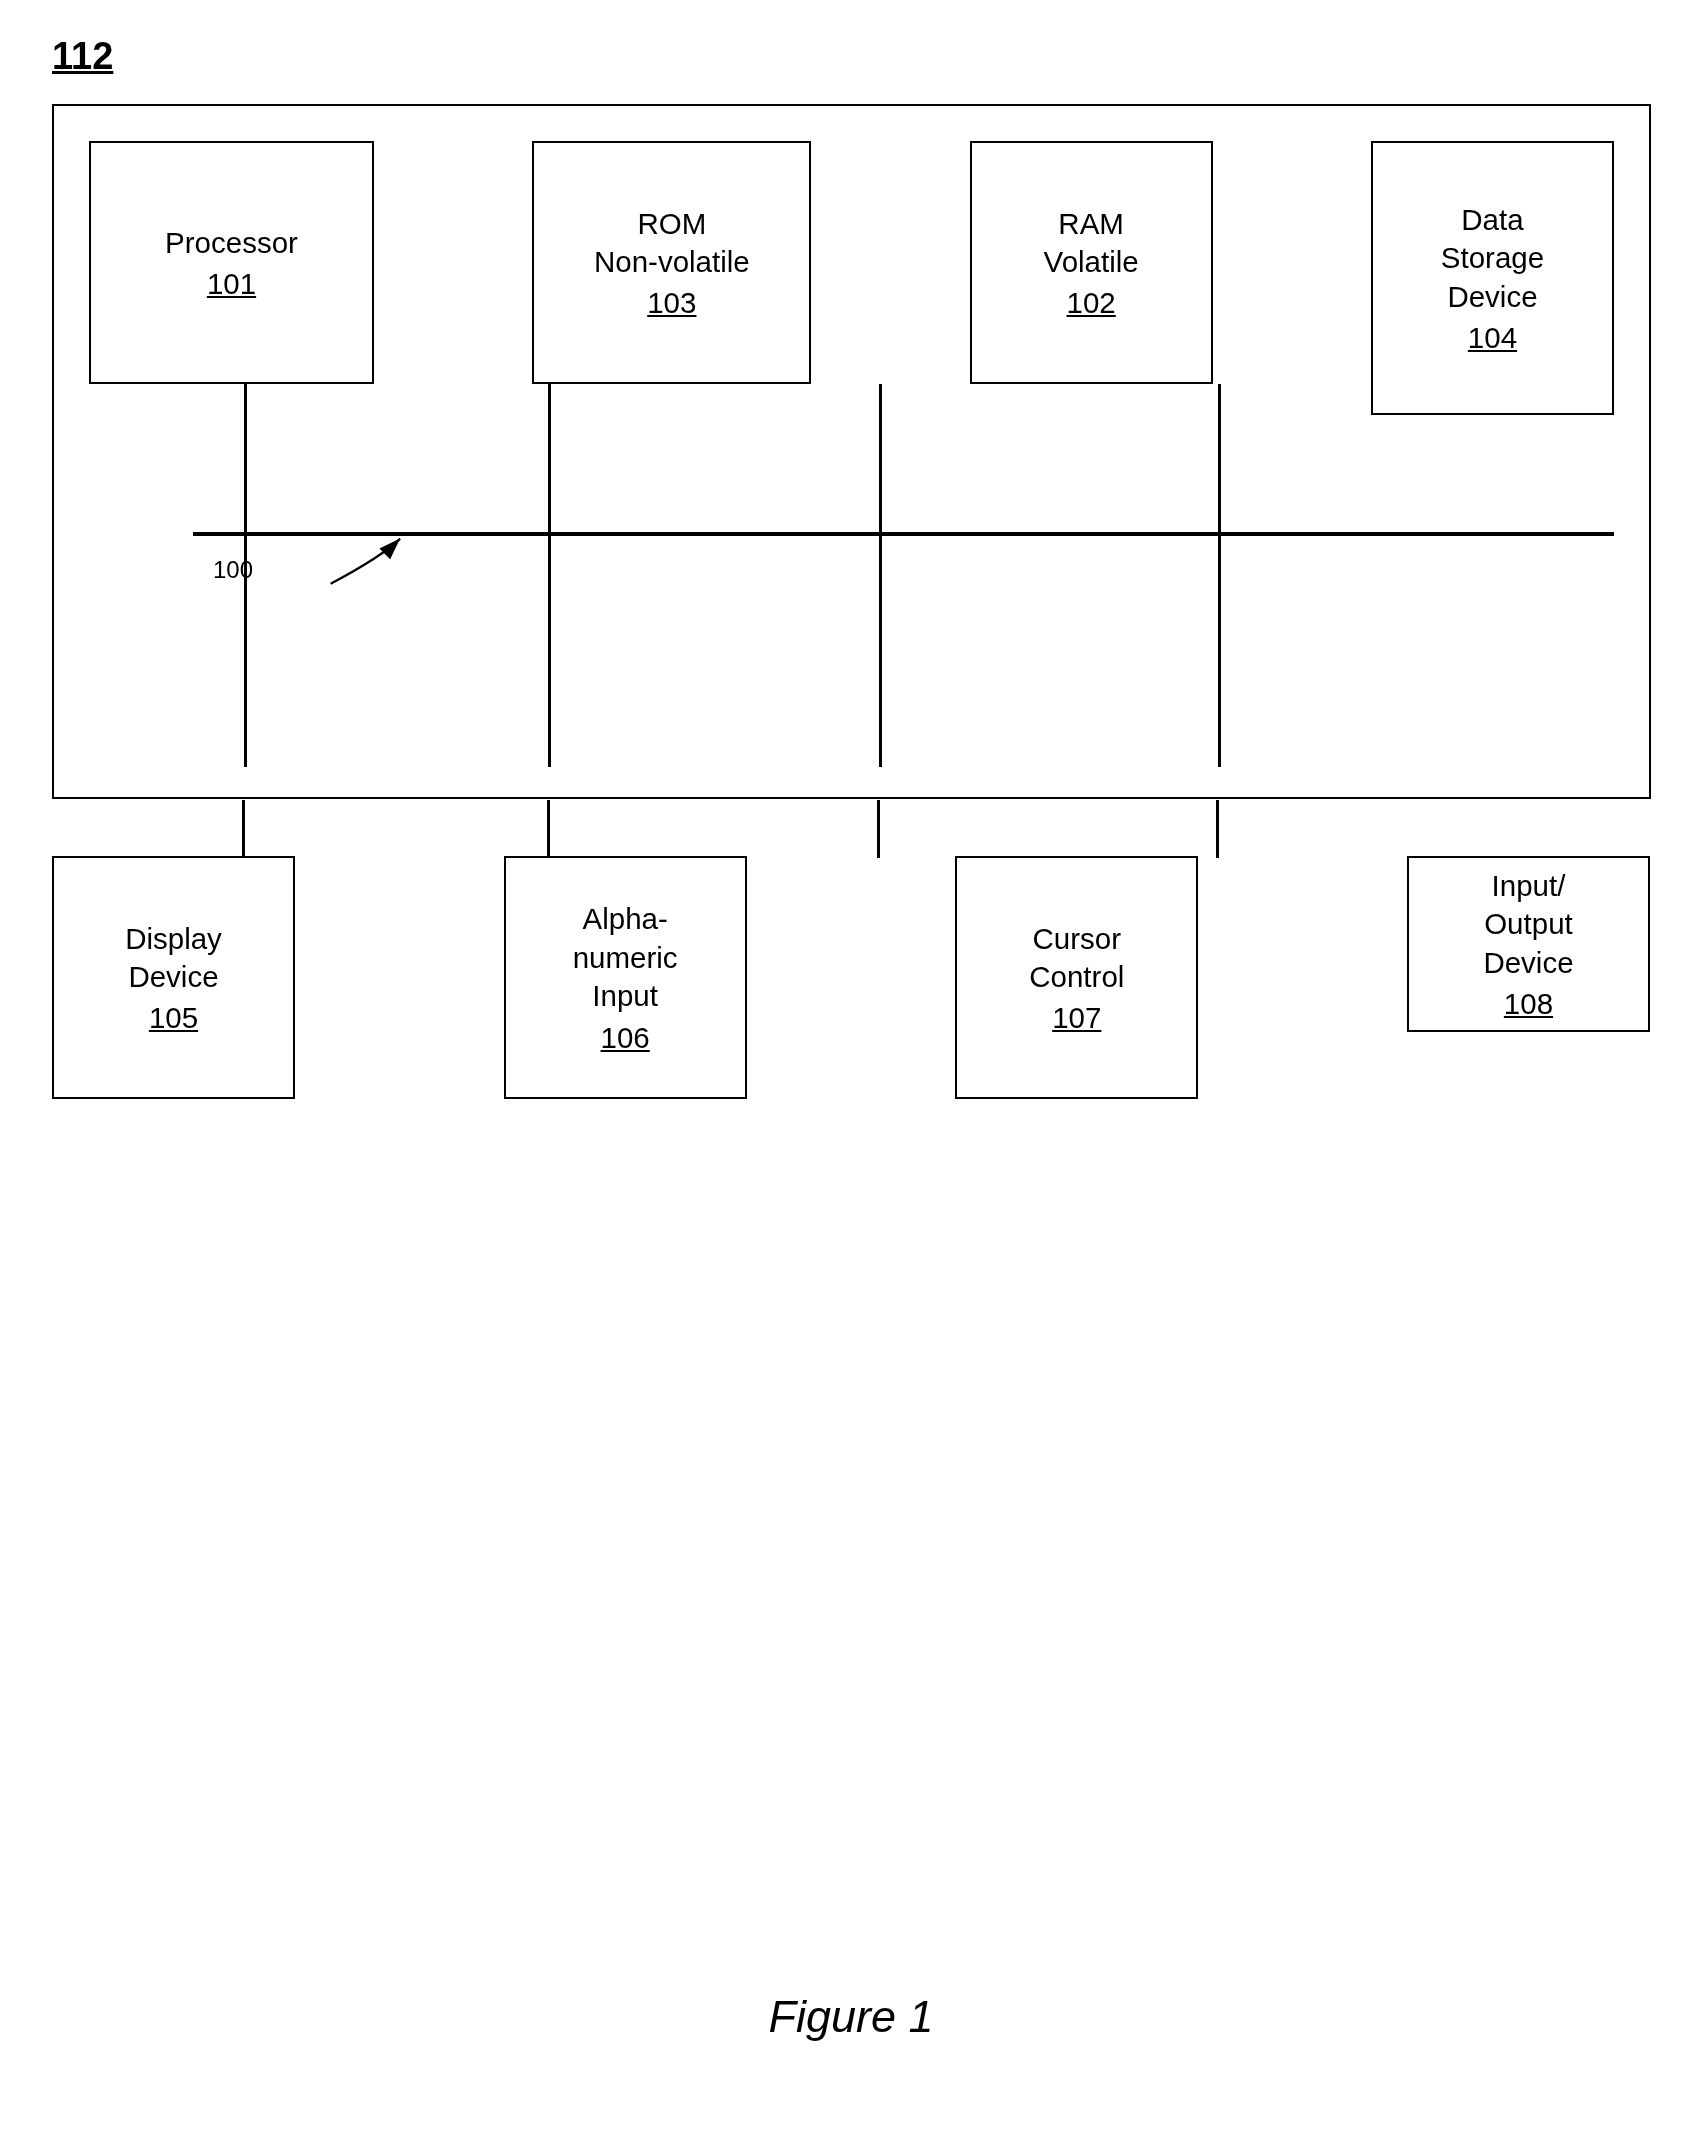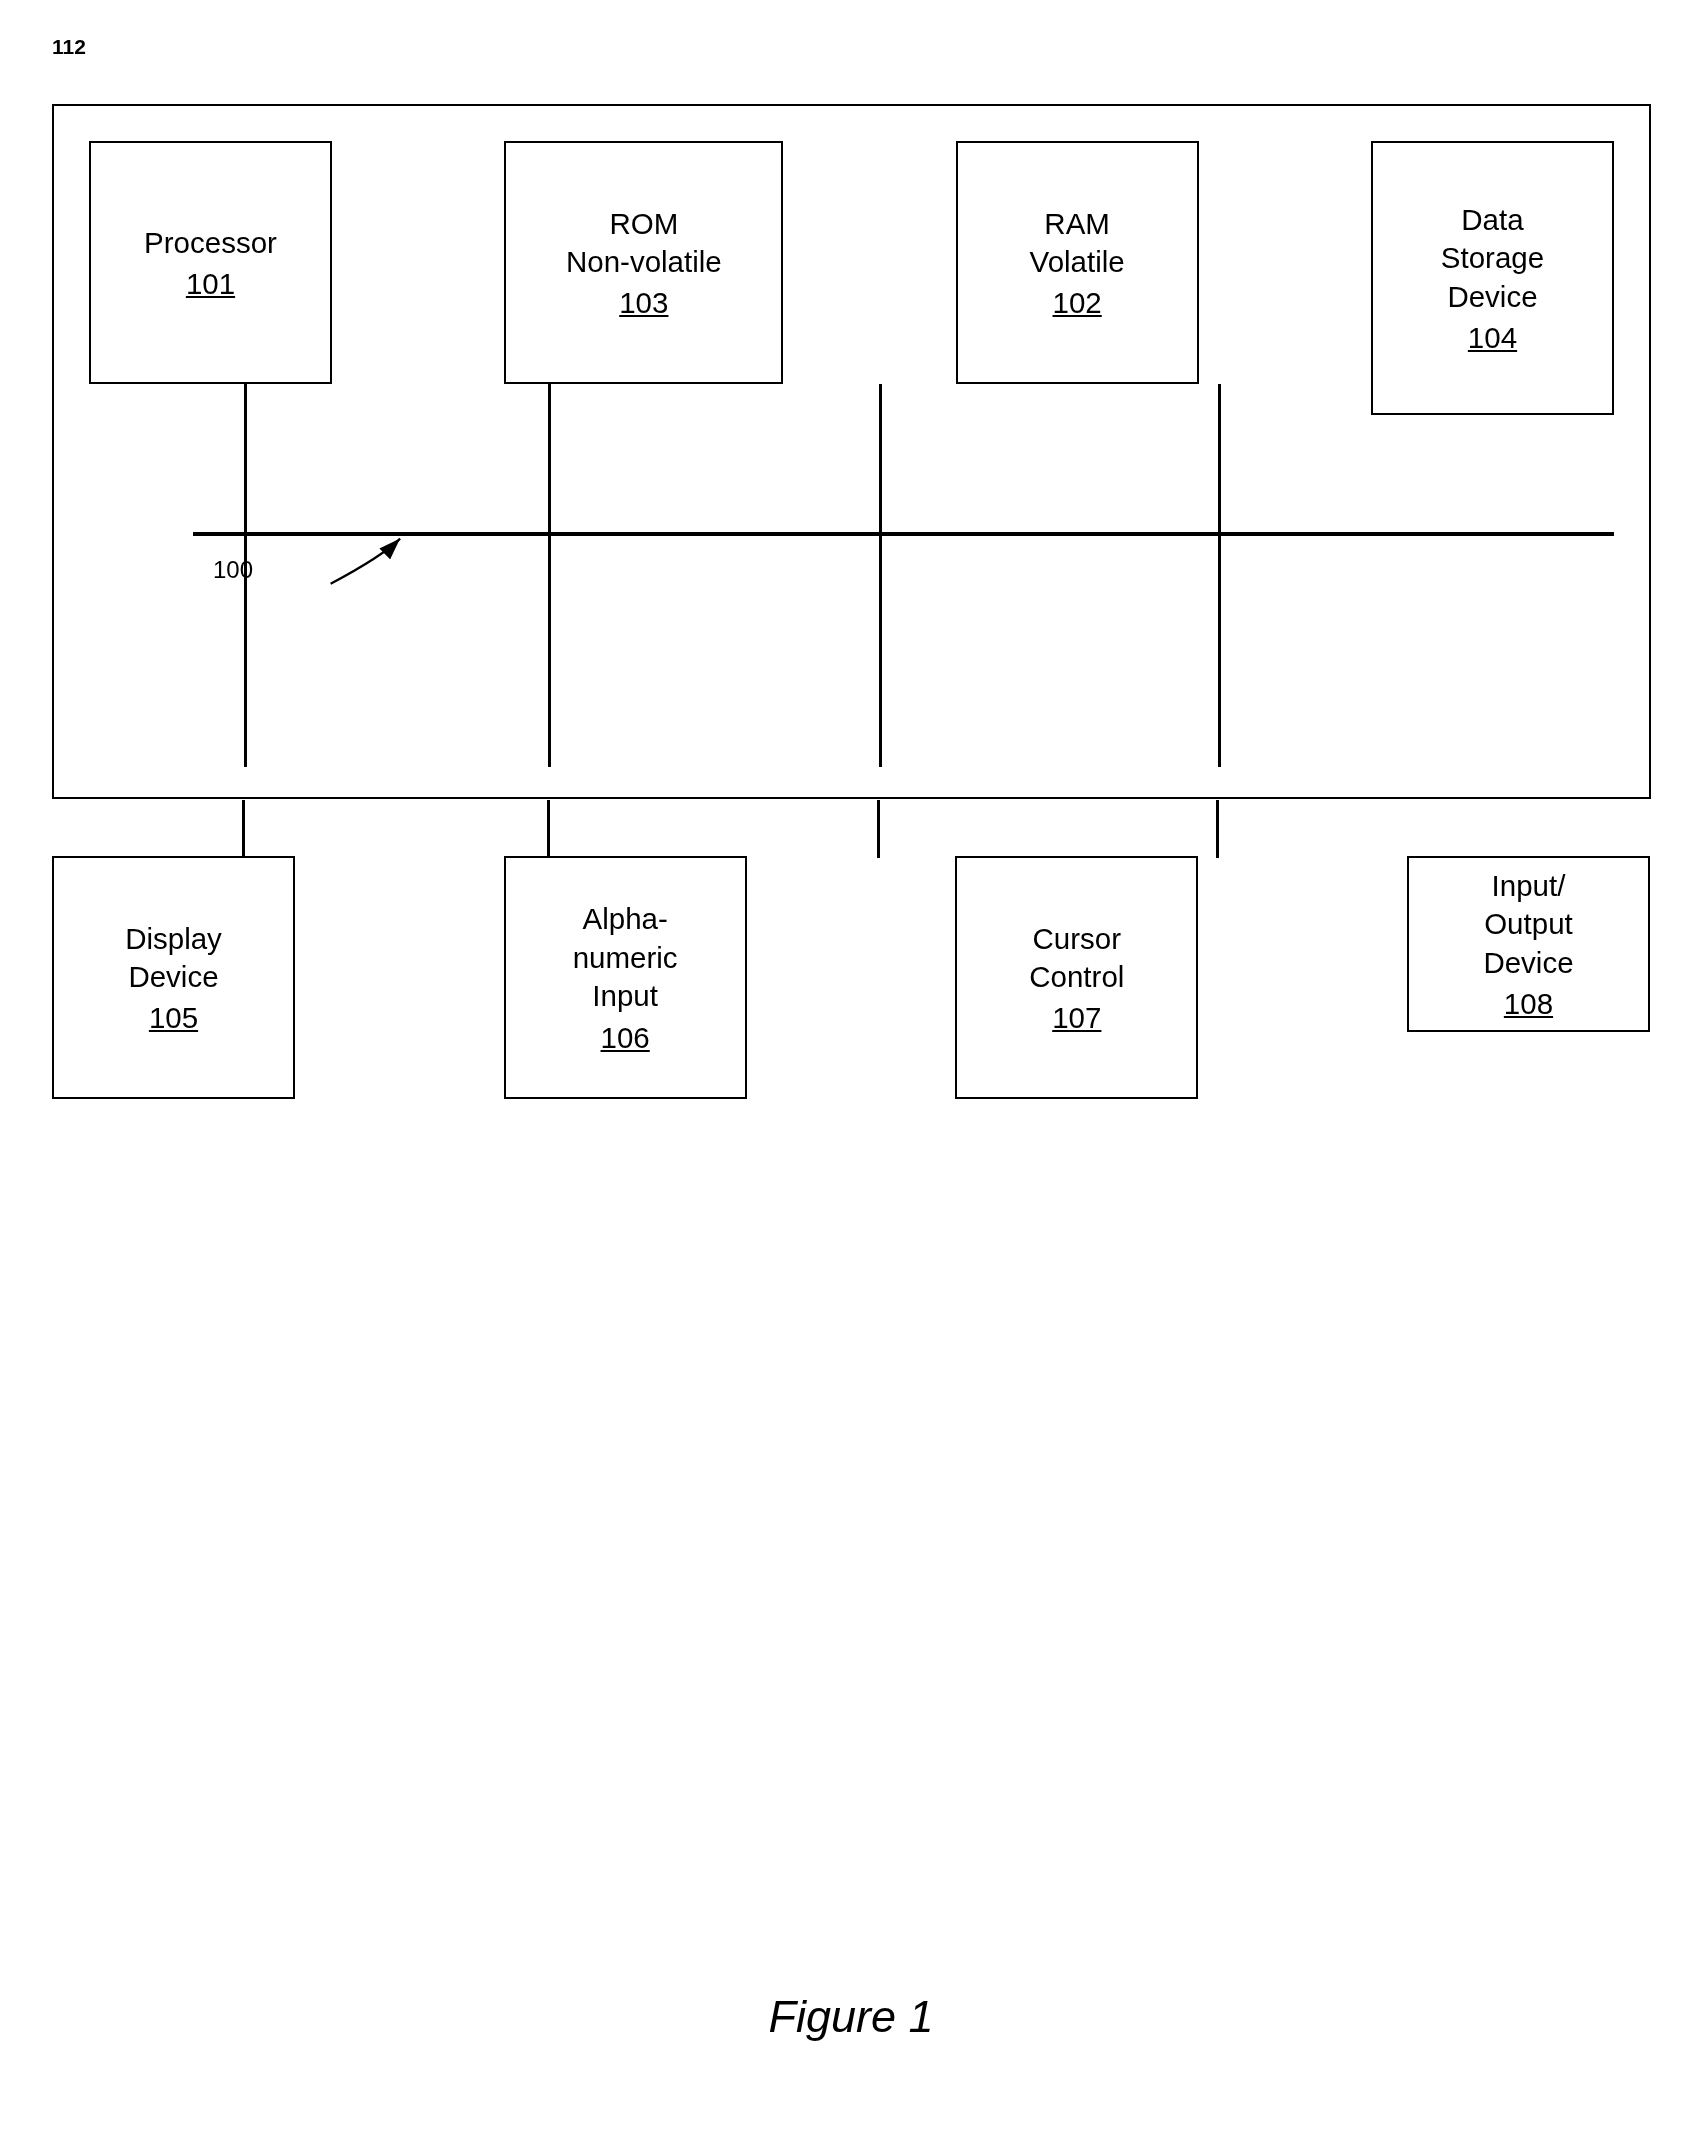--- a/index.html
+++ b/index.html
@@ -9,22 +9,23 @@
       width: 1702px;
       height: 2147px;
       position: relative;
       overflow: hidden;
     }
 
     .page-number {
       position: absolute;
       top: 35px;
       left: 52px;
-      font-size: 21px;
+      font-size: 38px;
       font-weight: bold;
+      text-decoration: underline;
     }
 
     .figure-label {
       position: absolute;
       bottom: 104px;
       left: 50%;
       transform: translateX(-50%);
       font-size: 45px;
       font-style: italic;
       font-weight: normal;
@@ -74,21 +75,21 @@
   </style>
 </head>
 <body>
 
 <div class="page-number">112</div>
 
 <div class="outer-box">
 
   <div style="position:absolute; top:35px; left:35px; right:35px; display:flex; gap:43px; justify-content:space-between;">
 
-    <div class="device-box" style="width:243px; height:243px;">
+    <div class="device-box" style="width:285px; height:243px;">
       <div class="device-name">Processor</div>
       <div class="device-id">101</div>
     </div>
 
     <div class="device-box" style="width:279px; height:243px;">
       <div class="device-name">ROM<br>Non-volatile</div>
       <div class="device-id">103</div>
     </div>
 
     <div class="device-box" style="width:243px; height:243px;">

